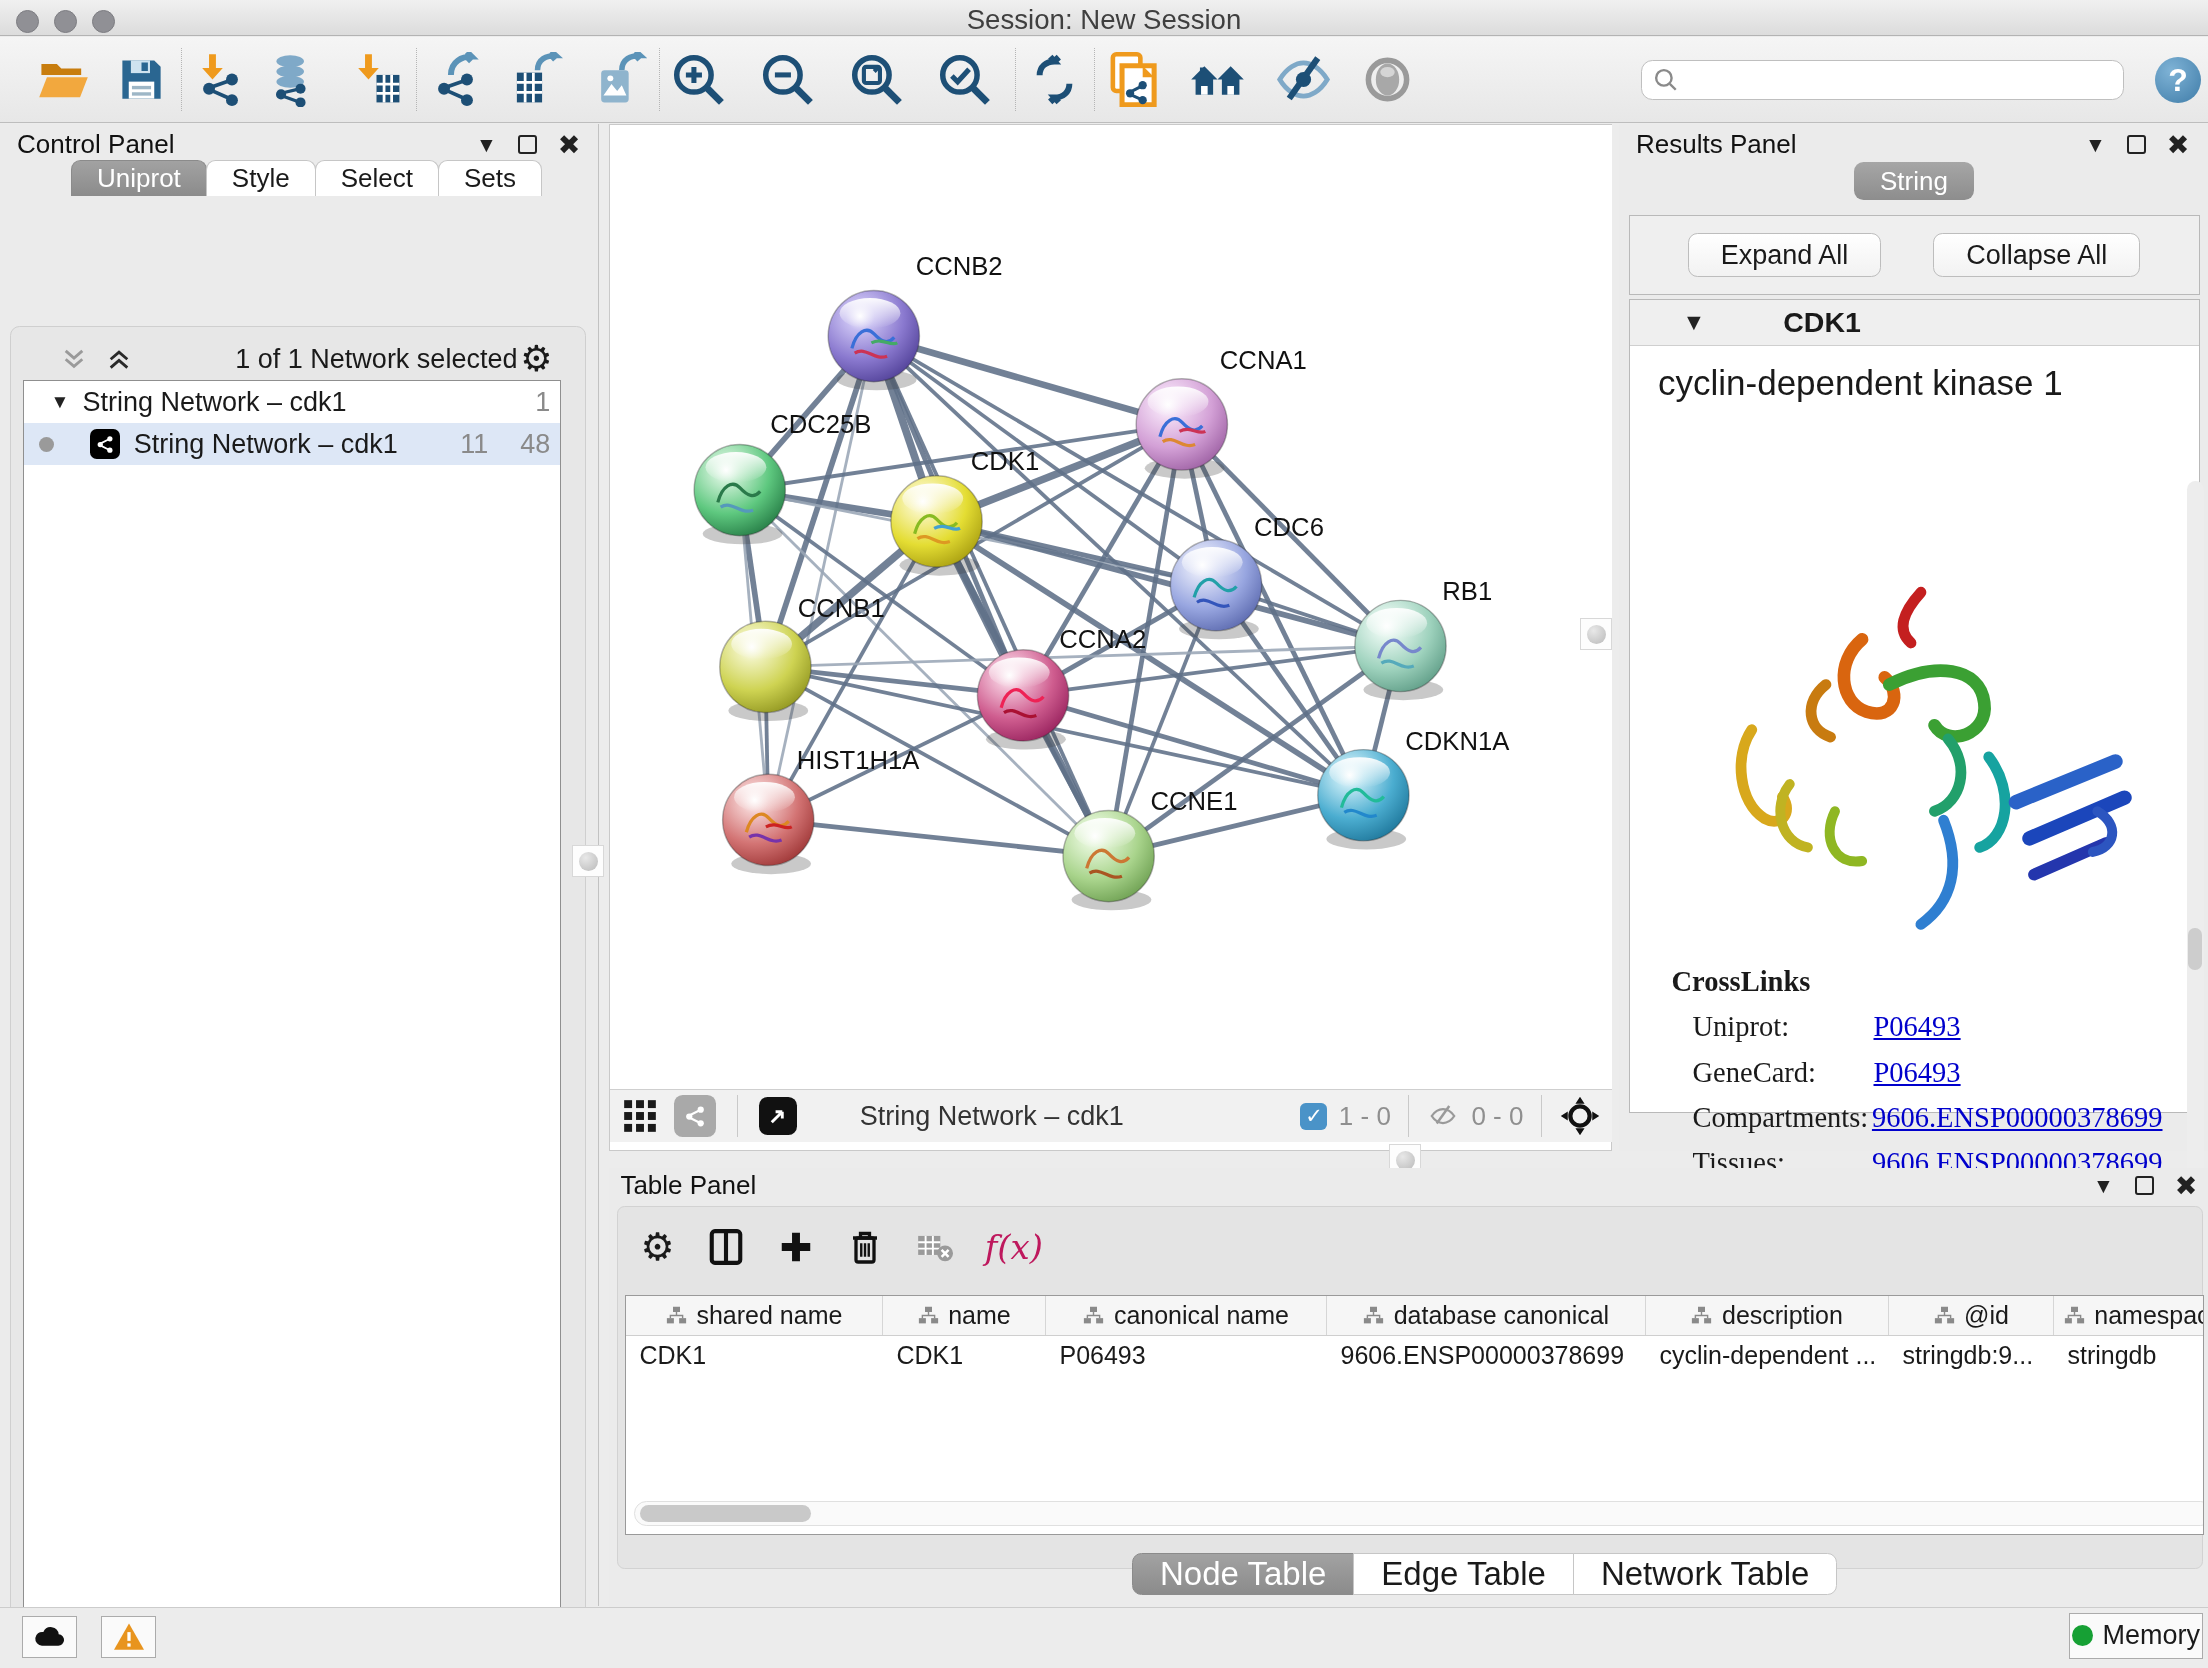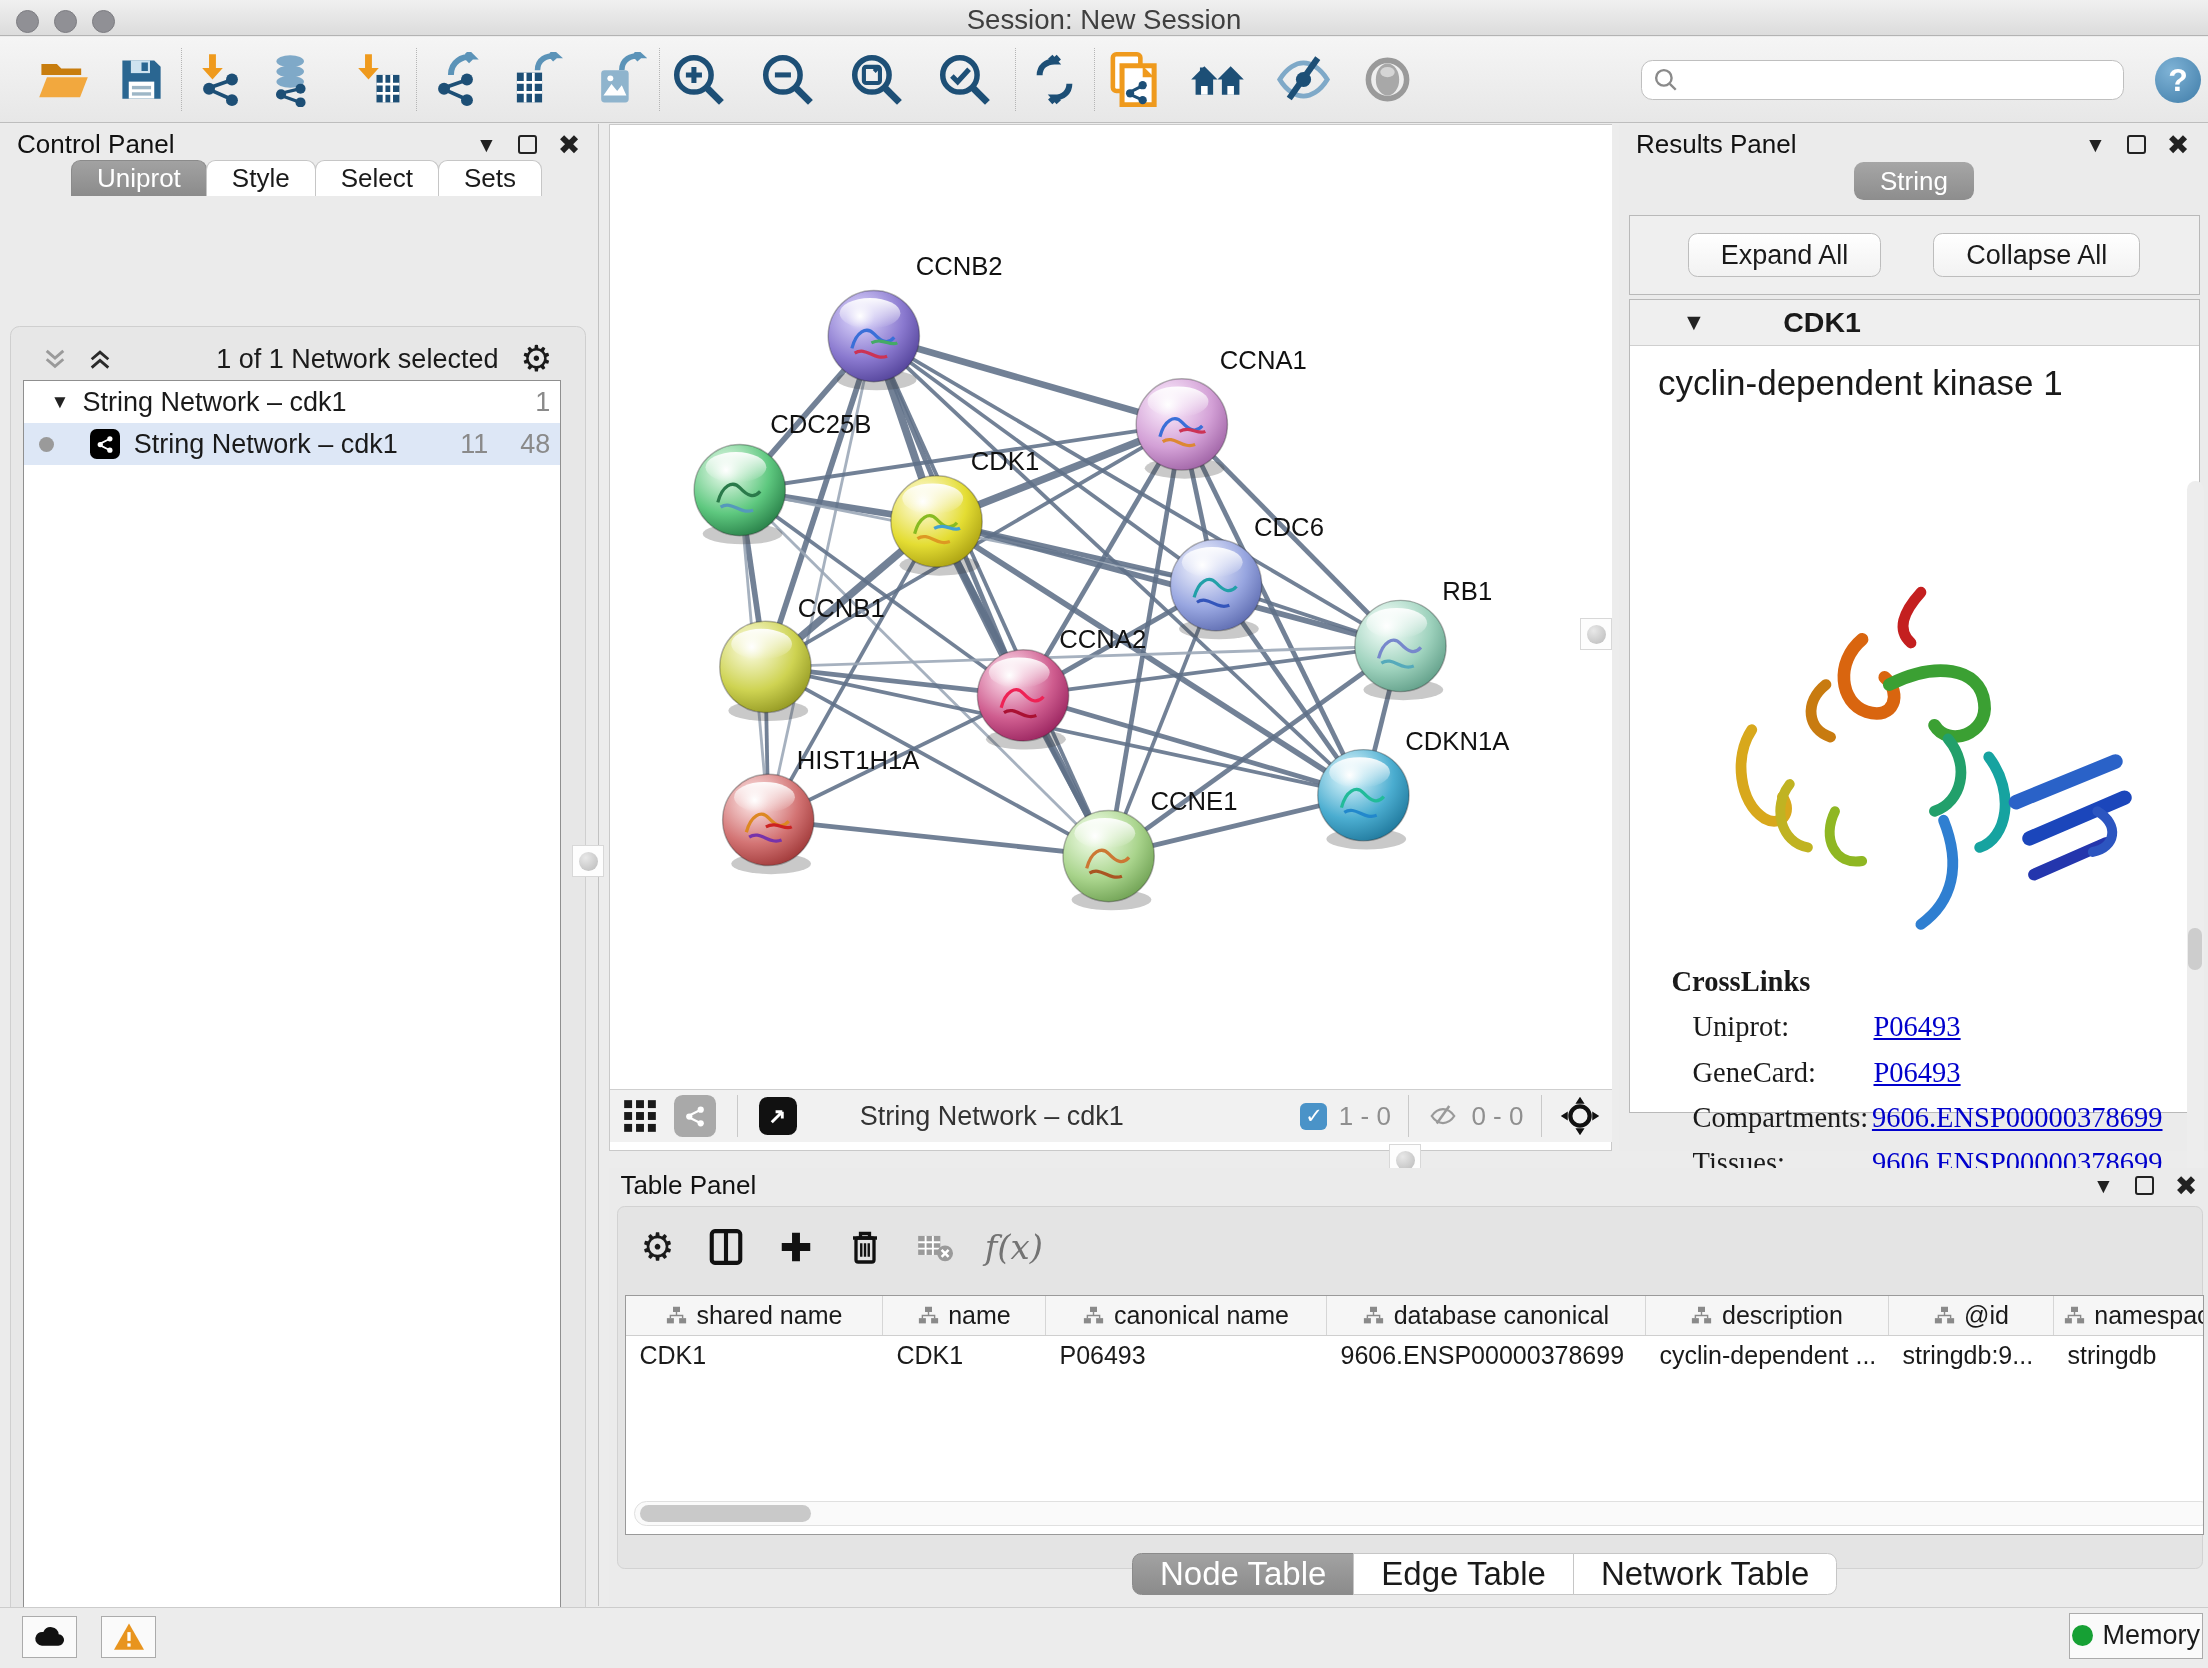--- a/index.html
+++ b/index.html
@@ -40,21 +40,21 @@
   .ctlpanel{position:absolute;left:0;top:124px;width:599px;height:1482px;background:#ebebeb;
     border-right:1px solid #c2c2c2;}
   .tabs{display:flex;}
   .tab{height:36px;padding:0 25px;display:flex;align-items:center;justify-content:center;
     background:#fff;border:1px solid #c6c6c6;border-bottom:none;font-size:26px;
     border-radius:9.5px 9.5px 0 0;margin-right:-1px;}
   .tab.sel{background:linear-gradient(#a2a2a2,#8b8b8b);color:#fff;border-color:#8b8b8b;}
   .subpanel{position:absolute;left:9.5px;top:202px;width:576px;height:1389px;
     background:#e7e7e7;border:1px solid #cfcfcf;border-radius:9.5px;}
   .netselrow{position:absolute;left:0;top:13.3px;width:100%;height:38px;display:flex;
-    align-items:center;font-size:27px;}
+    align-items:center;font-size:27px;padding-left:19px;}
   .treebox{position:absolute;left:12.4px;top:53px;width:538px;height:1324px;background:#fff;
     border:1.9px solid #8f8f8f;}
   .treerow{height:42px;display:flex;align-items:center;font-size:27px;gap:13.3px;padding:0 9.5px;}
   .treerow .cnt{margin-left:auto;color:#8a8a8a;display:flex;gap:32px;}
   .treerow.sel{background:#dde7f6;}
   .shareicon{width:30px;height:30px;background:#000;border-radius:6.7px;display:flex;
     align-items:center;justify-content:center;}
 
   
   .netpanel{position:absolute;left:609px;top:124px;width:1003px;height:1027px;background:#fff;
@@ -729,21 +729,21 @@
             <path d="M4 6h16M9 6V3h6v3" stroke="#111" stroke-width="2.2" fill="none"></path>
             <rect x="6" y="6" width="12" height="16" rx="1.5" stroke="#111" stroke-width="2.2" fill="none"></rect>
             <path d="M9.5 9.5v9M12 9.5v9M14.5 9.5v9" stroke="#111" stroke-width="1.6"></path>
           </svg>
         <svg width="38" height="38" viewBox="0 0 24 24">
             <rect x="2" y="5" width="14" height="12" fill="#9a9a9a"></rect>
             <path d="M2 9h14M2 13h14M6.7 5v12M11.3 5v12" stroke="#fff" stroke-width="1.2"></path>
             <circle cx="19" cy="16" r="5" fill="#9a9a9a"></circle>
             <path d="M16.8 13.8l4.4 4.4M21.2 13.8l-4.4 4.4" stroke="#fff" stroke-width="1.6"></path>
           </svg>
-        <span style="font-family:'DejaVu Serif',serif;font-style:italic;font-size:34px;color:#737373">f(x)</span>
+        <span style="font-family:'DejaVu Serif',serif;font-style:italic;font-size:34px;color:#be185d">f(x)</span>
       </div>
       <div class="table">
         <div class="thead" id="tbl-head">
             <div class="th" style="width: 257px;">
               <svg width="21" height="21" viewBox="0 0 24 24">
                 <g fill="#8a8a8a">
                   <rect x="8" y="2" width="8" height="6"></rect>
                   <rect x="1" y="15" width="8" height="6"></rect>
                   <rect x="15" y="15" width="8" height="6"></rect>
                   <path d="M12 8v4M5 15v-3h14v3" stroke="#8a8a8a" stroke-width="1.6" fill="none"></path>

